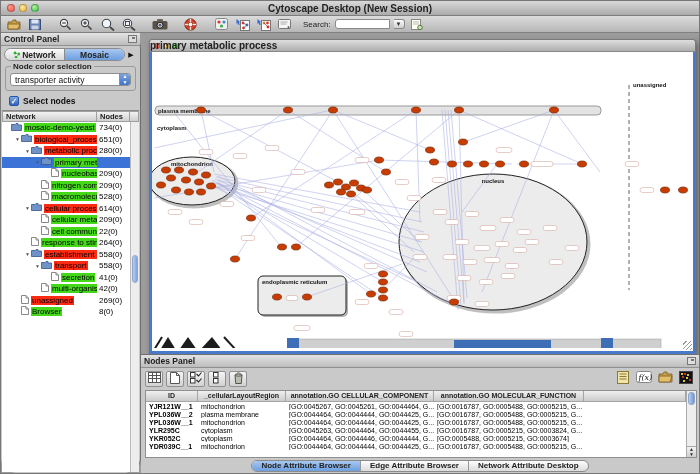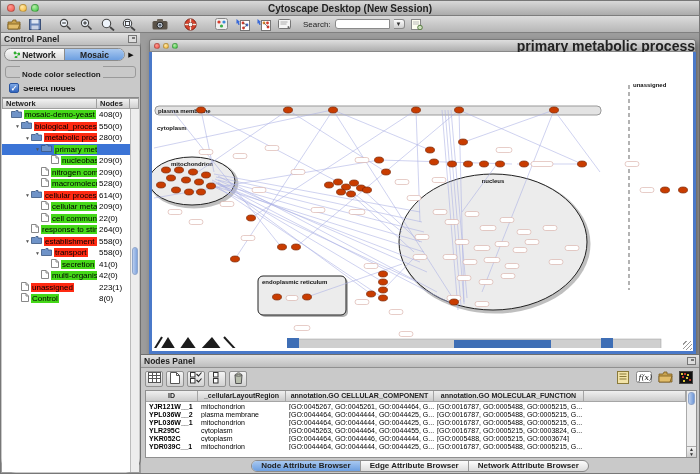--- a/index.html
+++ b/index.html
@@ -34,21 +34,21 @@
   .panel-head .ph-title { font-size:8.5px; font-weight:bold; color:#222; }
   .float-ico { width:9px; height:8px; border:1px solid #777; background:#ddd; position:relative; }
   .float-ico:before { content:""; position:absolute; right:1px; top:1px; width:3px; height:2px; background:#777; }
   .cp-tabs { display:flex; align-items:center; padding:2px 3px; gap:0; flex:0 0 auto; }
   .cp-tabgroup { flex:1; display:flex; border:1px solid #8b8b8b; border-radius:8px; overflow:hidden; background:linear-gradient(#fbfbfb,#d8d8d8); height:13px; }
   .cp-tab { flex:1; font-size:8.5px; font-weight:bold; color:#222; display:flex; align-items:center; justify-content:center; gap:2px; }
   .cp-tab.sel { background:linear-gradient(#a8c8f0,#6d9fe0); border-left:1px solid #8b8b8b; }
   .cp-overflow { width:12px; text-align:center; font-size:7px; color:#111; }
   .net-ico { width:7px; height:7px; display:inline-block; }
   .fieldset { margin:3px 4px 2px 4px; border:1px solid #9a9a9a; border-radius:3px; padding:6px 4px 4px 4px; position:relative; flex:0 0 auto;}
-  .fieldset .legend { position:absolute; top:-5px; left:14px; background:#c9c9c9; font-size:8px; font-weight:bold; color:#222; padding:8px 2px; }
+  .fieldset .legend { position:absolute; top:-5px; left:5px; background:#c9c9c9; font-size:8px; font-weight:bold; color:#222; padding:0 2px; }
   .combo { display:flex; height:13px; border:1px solid #8e8e8e; border-radius:3px; background:#fff; overflow:hidden; align-items:center; }
   .combo .combo-text { flex:1; font-size:8.5px; padding-left:4px; color:#111; }
   .combo .stepper { width:11px; height:13px; background:linear-gradient(#7fa9e6,#3c6fc2); color:#fff; font-size:5px; line-height:6px; text-align:center; border-left:1px solid #8e8e8e; }
   .checkrow { display:flex; align-items:center; gap:4px; padding:3px 6px 4px 8px; flex:0 0 auto;}
   .checkbox { width:10px; height:10px; border-radius:2px; background:linear-gradient(#7fa9e6,#2f63bd); border:1px solid #2a55a0; color:#fff; font-size:8px; line-height:10px; text-align:center; font-weight:bold; }
   .checkrow .cb-label { font-size:8.5px; font-weight:bold; color:#111; }
   .tree-wrap { flex:1 1 auto; display:flex; flex-direction:column; border-top:1px solid #8a8a8a; background:#fff; min-height:0; margin:0 1px 1px 1px;}
   .tree-header { display:flex; flex:0 0 auto; height:11px; }
   .tree-header .th { background:linear-gradient(#f2f2f2,#cfcfcf); border:1px solid #9f9f9f; border-left:none; font-size:7.5px; font-weight:bold; color:#222; padding-left:3px; line-height:9px;}
   .tree-header .th:first-child { flex:1; border-left:1px solid #9f9f9f; }
@@ -66,21 +66,21 @@
   .tree-scroll { width:9px; background:#ededed; border-left:1px solid #bbb; position:relative; flex:0 0 auto;}
   .tree-scroll .thumb { position:absolute; top:38%; left:1px; width:6px; height:28px; border-radius:3px; background:linear-gradient(90deg,#b9cdee,#7fa4dd); border:1px solid #8fa6cc;}
 
   
   .desktop { flex:1; position:relative; background:#9c9c9c; min-width:0; }
 
   .netwin { position:absolute; left:8px; top:6px; width:547px; height:315px; box-shadow:2px 3px 6px rgba(0,0,0,.4); }
   .netwin-title { height:13px; background:linear-gradient(#dedede,#aeaeae); border:1px solid #7a7a7a; border-bottom:1px solid #888; display:flex; align-items:center; position:relative; border-radius:3px 3px 0 0;}
   .netwin-title .lights { margin-left:4px; gap:3px; }
   .netwin-title .light { width:6px; height:6px; }
-  .netwin-title .title { position:absolute; left:0; right:0; text-align:right; font-size:14px; font-weight:bold; color:#222; }
+  .netwin-title .title { position:absolute; left:0; right:0; text-align:left; font-size:10px; font-weight:bold; color:#222; }
   .netwin-body { height:302px; background:#fff; border:3px solid #4a79c9; border-top:none; position:relative; overflow:hidden; }
   #netsvg { display:block; }
   .grip { position:absolute; right:1px; bottom:1px; width:9px; height:9px; background:
     repeating-linear-gradient(135deg, transparent 0 2px, #999 2px 3px); }
 
   
   .dpanel { position:absolute; left:0; right:0; top:321px; bottom:0; background:#c9c9c9; border-top:1px solid #6f6f6f; display:flex; flex-direction:column; }
   .dp-toolbar { height:21px; display:flex; align-items:center; gap:3px; padding:0 4px; flex:0 0 auto;}
   .dbtn { width:18px; height:16px; background:linear-gradient(#f5f5f5,#d2d2d2); border:1px solid #909090; border-radius:2px; display:flex; align-items:flex-start; justify-content:center; }
   .dbtn.noframe { background:none; border:none; }
@@ -256,48 +256,52 @@
             <span>Network</span>
           </div>
           <div class="cp-tab sel">
             <span>Mosaic</span>
           </div>
         </div>
         <div class="cp-overflow">▶</div>
       </div>
       <div class="fieldset">
         <span class="legend">Node color selection</span>
+        <div class="combo">
+          <span class="combo-text">transporter activity</span>
+          <span class="stepper">▲<br>▼</span>
+        </div>
       </div>
       <div class="checkrow">
         <div class="checkbox">✓</div>
         <span class="cb-label">Select nodes</span>
       </div>
       <div class="tree-wrap">
         <div class="tree-header">
           <div class="th">Network</div>
           <div class="th nodes">Nodes</div>
           <div class="th sb"></div>
         </div>
         <div class="tree-body">
           <div class="tree-rows" id="tree-rows">
               <div class="trow" style="padding-left: 2px;">
                 <span class="arrow"></span>
                 <span class="ticon"><svg width="11" height="8">
                     <path d="M0.5 1.5 h3.5 l1-1 h2 v1.5 h3.5 v5.5 h-10z" fill="#6f93c8" stroke="#3a5680" stroke-width="0.8"></path>
                   </svg></span>
                 <span class="tlabel" style="background: rgb(69, 216, 24);">mosaic-demo-yeast</span>
-                <span class="tcount">408(0)</span>
+                <span class="tcount">734(0)</span>
               </div>
               <div class="trow" style="padding-left: 12px;">
                 <span class="arrow">▼</span>
                 <span class="ticon"><svg width="11" height="8">
                     <path d="M0.5 1.5 h3.5 l1-1 h2 v1.5 h3.5 v5.5 h-10z" fill="#6f93c8" stroke="#3a5680" stroke-width="0.8"></path>
                   </svg></span>
                 <span class="tlabel" style="background: rgb(255, 42, 18);">biological_process</span>
-                <span class="tcount">550(0)</span>
+                <span class="tcount">651(0)</span>
               </div>
               <div class="trow" style="padding-left: 22px;">
                 <span class="arrow">▼</span>
                 <span class="ticon"><svg width="11" height="8">
                     <path d="M0.5 1.5 h3.5 l1-1 h2 v1.5 h3.5 v5.5 h-10z" fill="#6f93c8" stroke="#3a5680" stroke-width="0.8"></path>
                   </svg></span>
                 <span class="tlabel" style="background: rgb(255, 42, 18);">metabolic process</span>
                 <span class="tcount">280(0)</span>
               </div>
               <div class="trow sel" style="padding-left: 32px;">
@@ -404,29 +408,29 @@
                 <span class="tlabel" style="background: rgb(69, 216, 24);">multi-organism pro</span>
                 <span class="tcount">42(0)</span>
               </div>
               <div class="trow" style="padding-left: 12px;">
                 <span class="arrow"></span>
                 <span class="ticon"><svg width="8" height="9">
                     <path d="M0.5 0.5 h4.5 l2.5 2.5 v5.5 h-7z" fill="#fff" stroke="#888"></path>
                     <path d="M5 0.5 v2.5 h2.5" fill="none" stroke="#888"></path>
                   </svg></span>
                 <span class="tlabel" style="background: rgb(255, 42, 18);">unassigned</span>
-                <span class="tcount">223(1)</span>
+                <span class="tcount">269(0)</span>
               </div>
               <div class="trow" style="padding-left: 12px;">
                 <span class="arrow"></span>
                 <span class="ticon"><svg width="8" height="9">
                     <path d="M0.5 0.5 h4.5 l2.5 2.5 v5.5 h-7z" fill="#fff" stroke="#888"></path>
                     <path d="M5 0.5 v2.5 h2.5" fill="none" stroke="#888"></path>
                   </svg></span>
-                <span class="tlabel" style="background: rgb(69, 216, 24);">Control</span>
+                <span class="tlabel" style="background: rgb(69, 216, 24);">Browser</span>
                 <span class="tcount">8(0)</span>
               </div>
             </div>
           <div class="tree-scroll">
               <div class="thumb"></div>
             </div>
         </div>
       </div>
     </div>
 
@@ -741,21 +745,21 @@
           </div>
           <div class="dt-scroll">
             <div class="thumb"></div>
             <div class="arrows">▲<br>▼</div>
           </div>
         </div>
         <div class="dp-tabs">
           <div class="seg-group">
             <div class="seg sel">Node Attribute Browser</div>
             <div class="seg">Edge Attribute Browser</div>
-            <div class="seg">Network Attribute Browser</div>
+            <div class="seg">Network Attribute Desktop</div>
           </div>
         </div>
       </div>
 
     </div>
   </div>
 
 
 </div>
 

